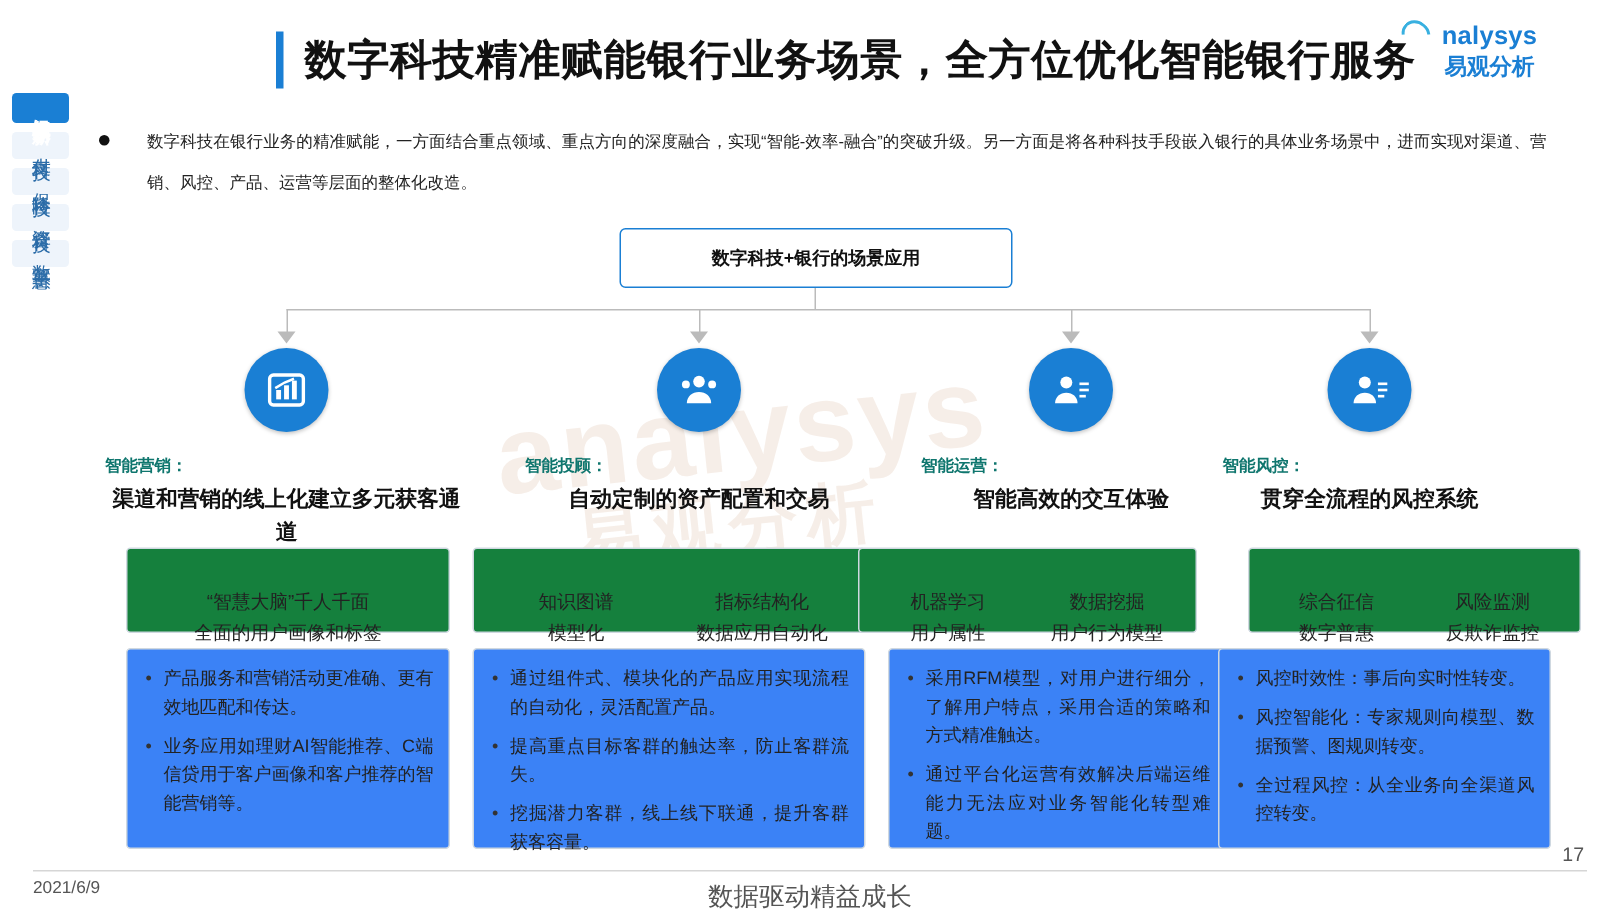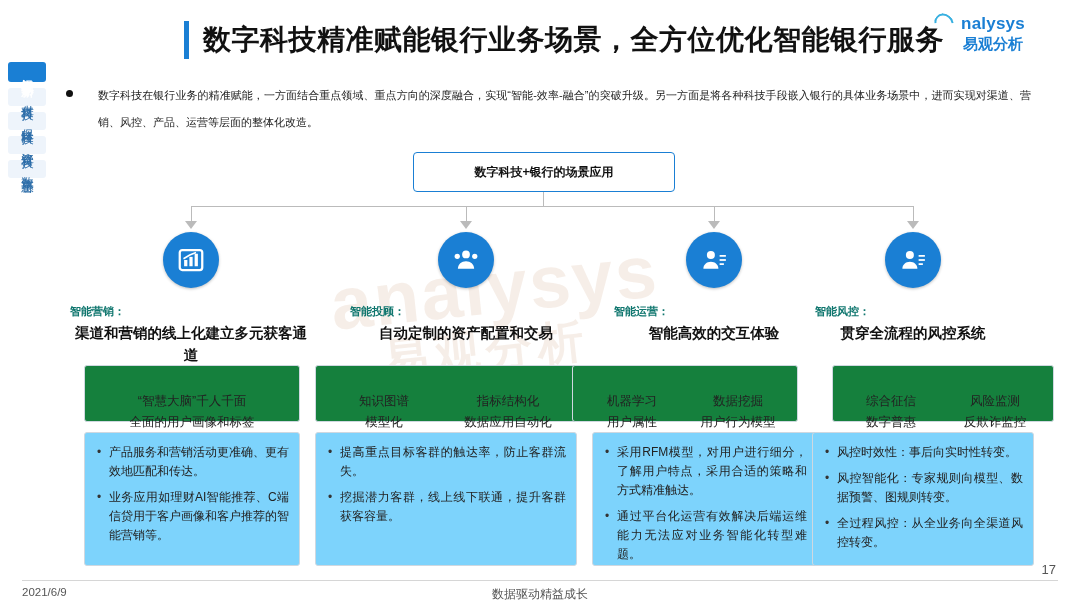--- a/index.html
+++ b/index.html
@@ -108,21 +108,21 @@
     border:1px solid #cfd8e0; background:#15803d; border-radius:3px;
     padding:25px 6px; font-size:12.5px; color:#222; line-height:21px;
   }
   .mid-center { text-align:center; }
   .mid-grid { display:flex; flex-wrap:wrap; }
   .mid-grid span { width:50%; text-align:center; }
 
   
   .bot-box {
     position:absolute; top:432px; box-sizing:border-box;
-    border:1px solid #cfd8e0; background:#7dd3fc; border-radius:3px;
+    border:1px solid #cfd8e0; background:#3b82f6; border-radius:3px;
     padding:10px 10px 8px 10px; font-size:12px; color:#222; line-height:19px;
   }
   .bot-box ul { margin:0; padding-left:14px; list-style:none; }
   .bot-box li { margin-bottom:7px; position:relative; text-align:justify; }
   .bot-box li:before {
     content:"•"; position:absolute; left:-12px; top:0; color:#333;
   }
 
   
   .wm {
@@ -137,21 +137,21 @@
     letter-spacing:6px; transform:rotate(-6deg); pointer-events:none;
     z-index:0; white-space:nowrap;
   }
 
   
   .footer-rule {
     position:absolute; left:22px; top:580px; width:1036px; height:1px; background:#d6d6d6;
   }
   .footer-date { position:absolute; left:22px; top:586px; font-size:11.5px; color:#555; }
   .footer-mid  { position:absolute; left:0; top:586px; width:1080px; text-align:center;
-                 font-size:12px; color:#555; }
+                 font-size:17px; color:#555; }
   .footer-page { position:absolute; right:24px; top:562px; font-size:13px; color:#555; }
 </style>
 </head>
 <body>
 
 <div class="title-bar">
   <div class="title-rule"></div>
   <div class="title-text">数字科技精准赋能银行业务场景，全方位优化智能银行服务</div>
 </div>
 
@@ -241,20 +241,21 @@
 <div class="mid-box" style="left:315px; width:262px; height:57px;">
   <div class="mid-grid">
     <span>知识图谱</span>
     <span>指标结构化</span>
     <span>模型化</span>
     <span>数据应用自动化</span>
   </div>
 </div>
 <div class="bot-box" style="left:315px; width:262px; height:134px;">
   <ul>
+    <li>通过组件式、模块化的产品应用实现流程的自动化，灵活配置产品。</li>
     <li>提高重点目标客群的触达率，防止客群流失。</li>
     <li>挖掘潜力客群，线上线下联通，提升客群获客容量。</li>
   </ul>
 </div>
 
 <div class="col" style="left:614px; width:200px;">
   <div class="circle">
     <svg width="30" height="30" viewBox="0 0 24 24">
       <circle cx="9.5" cy="8" r="3.2" fill="#fff"></circle>
       <path d="M3.5 19c0-3.4 2.7-5.6 6-5.6s6 2.2 6 5.6z" fill="#fff"></path>

